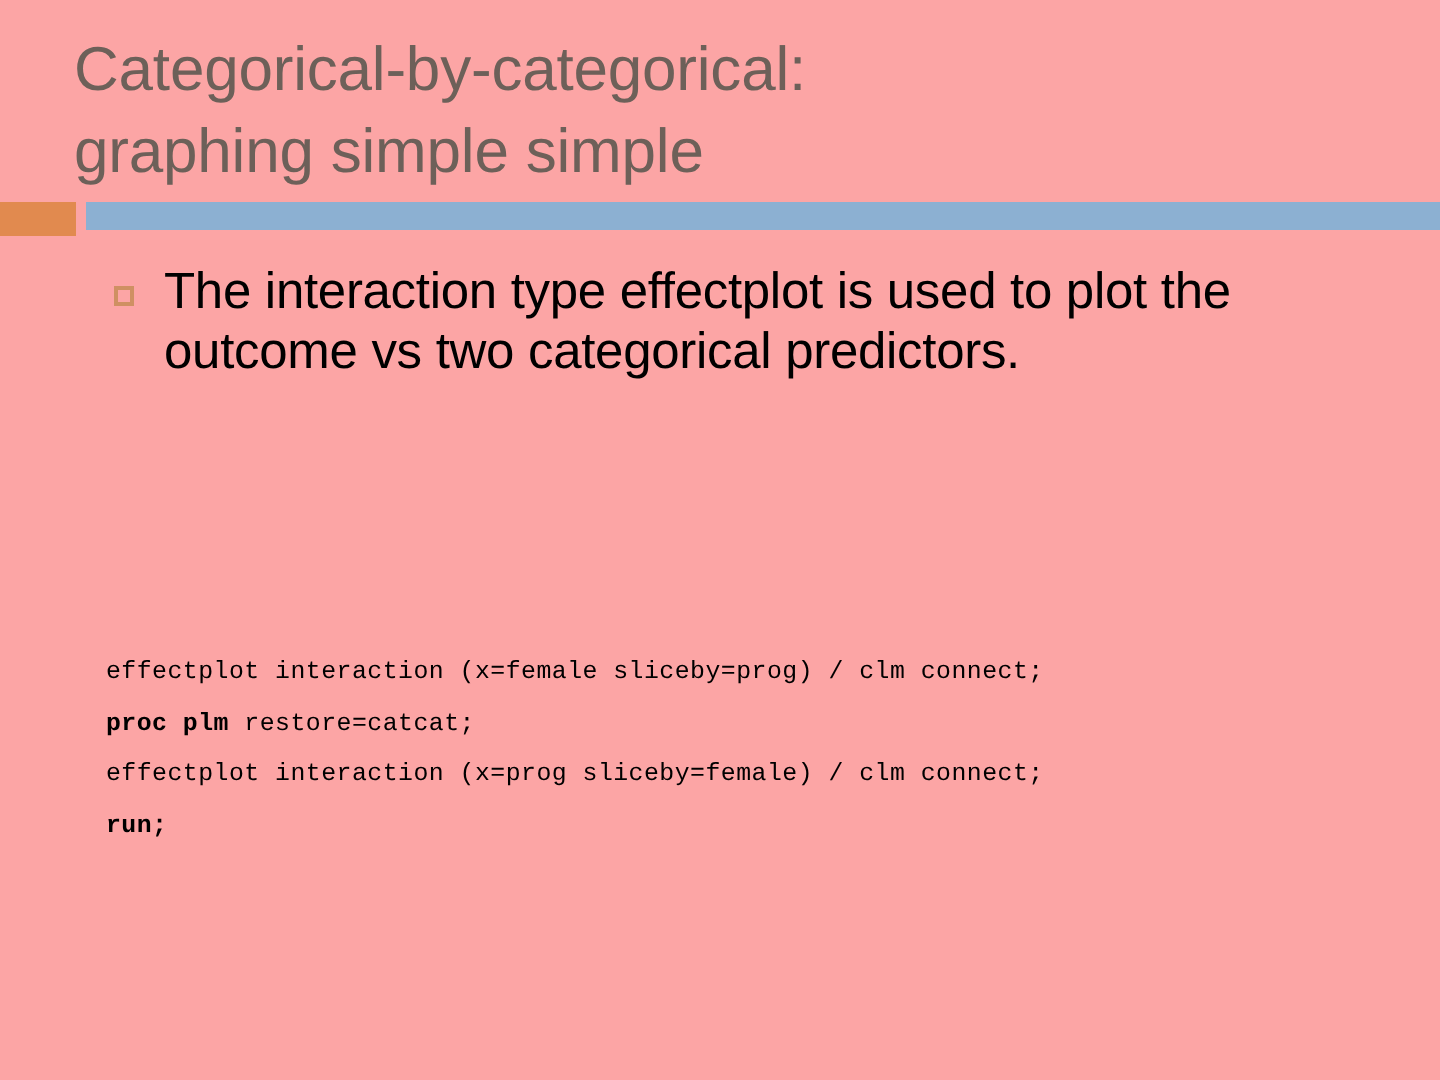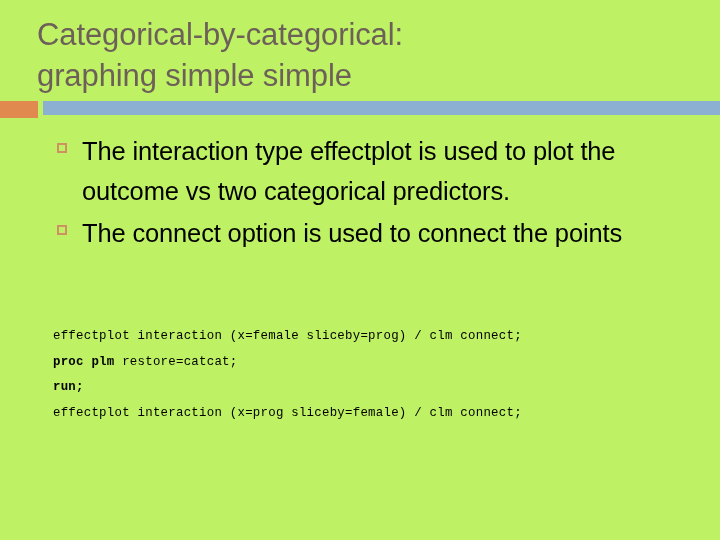--- a/index.html
+++ b/index.html
@@ -13,21 +13,21 @@
     font-family: "Liberation Sans", sans-serif;
     overflow: hidden;
     position: relative;
     -webkit-font-smoothing: antialiased;
   }
 
   .slide {
     position: relative;
     width: 720px;
     height: 540px;
-    background: #bef264;
+    background: #fca5a5;
   }
 
   
   .title-block {
     position: absolute;
     left: 37px;
     top: 14px;
     width: 660px;
   }
   .title-line {
@@ -82,21 +82,21 @@
     top: 12px;
     width: 6px;
     height: 6px;
     border: 2px solid #cf9063;
     background: transparent;
     box-sizing: content-box;
   }
   .bullet-text {
     color: #000000;
     font-size: 25.5px;
-    line-height: 40px;
+    line-height: 30px;
     font-weight: 400;
     letter-spacing: -0.15px;
   }
 
   
   .code-block {
     position: absolute;
     left: 53px;
     top: 324px;
     width: 650px;
@@ -126,26 +126,22 @@
   <div class="divider">
     <div class="divider-accent"></div>
     <div class="divider-bar"></div>
   </div>
 
   <div class="bullets">
     <div class="bullet-item">
       <span class="bullet-marker"></span>
       <span class="bullet-text">The interaction type effectplot is used to plot the outcome vs two categorical predictors.</span>
     </div>
-    <div class="bullet-item">
-      <span class="bullet-marker"></span>
-      <span class="bullet-text">The connect option is used to connect the points</span>
-    </div>
   </div>
 
   <div class="code-block">
     <div class="code-line"><span class="code-kw"></span><span>effectplot interaction (x=female sliceby=prog) / clm connect;</span></div>
     <div class="code-line"><span class="code-kw">proc plm</span><span> restore=catcat;</span></div>
+    <div class="code-line"><span class="code-kw"></span><span>effectplot interaction (x=prog sliceby=female) / clm connect;</span></div>
     <div class="code-line"><span class="code-kw">run;</span><span></span></div>
-    <div class="code-line"><span class="code-kw"></span><span>effectplot interaction (x=prog sliceby=female) / clm connect;</span></div>
   </div>
 
 </div>
 
 </body></html>

